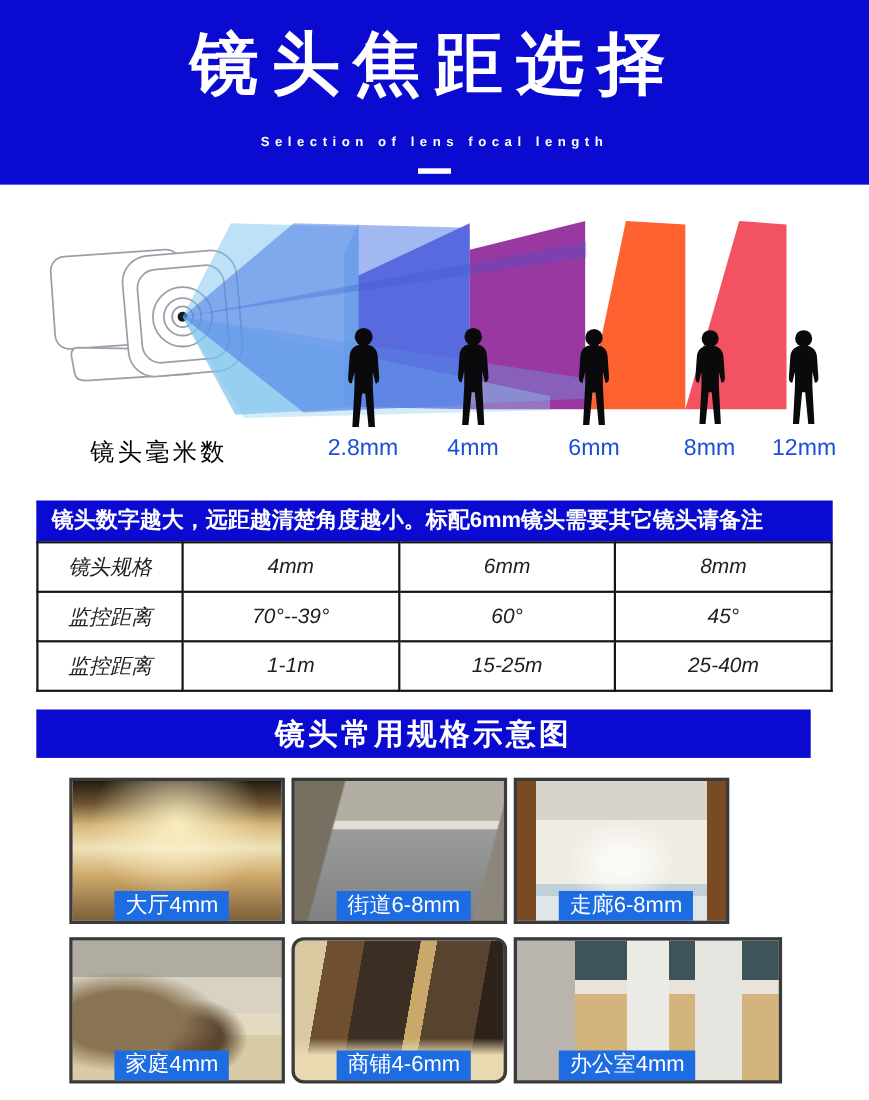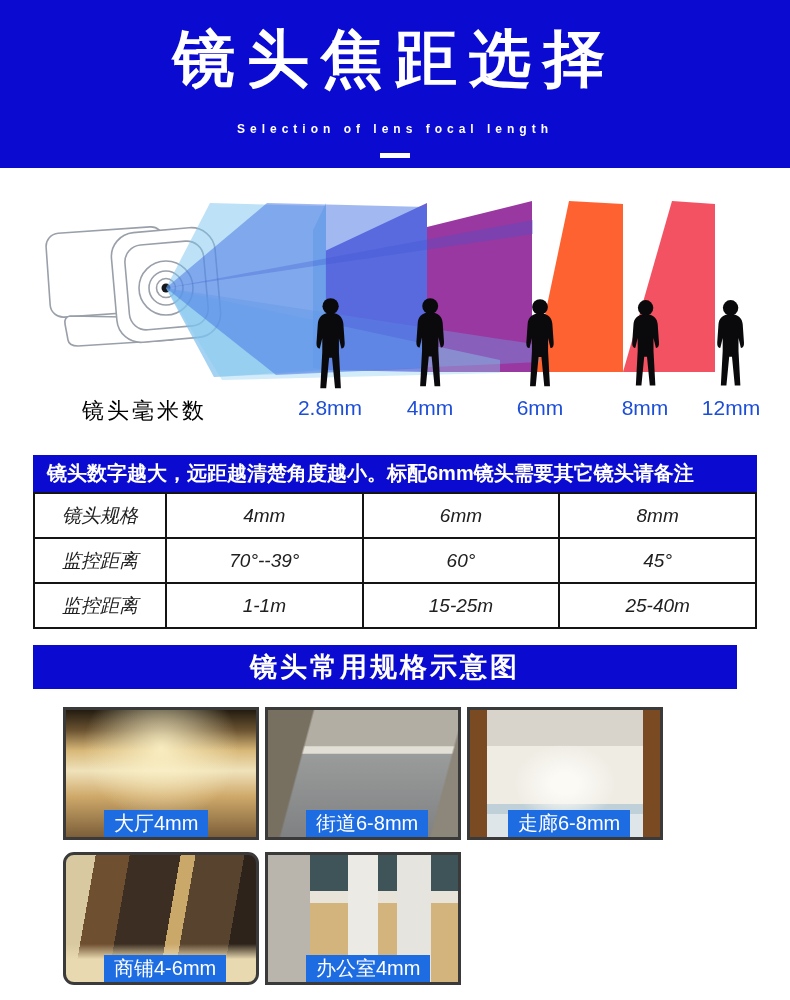--- a/index.html
+++ b/index.html
@@ -85,21 +85,21 @@
   .scene-home{background:
     radial-gradient(ellipse at 24% 58%, #8a7352 0 26%, rgba(0,0,0,0) 44%),
     radial-gradient(ellipse at 60% 70%, #5c4630 0 14%, rgba(0,0,0,0) 28%),
     linear-gradient(180deg,#b0aca0 0 26%,#d8d2c2 26% 52%,#e4dac2 52% 68%,#d9cba6 68% 100%);}
   .scene-shop{background:
     linear-gradient(0deg,#e8d9b0 0 18%,rgba(0,0,0,0) 30%),
     linear-gradient(100deg,#d8c9a0 0 14%,#6e4f30 14% 30%,#3c2e22 30% 54%,#caa86a 54% 61%,#58432e 61% 84%,#2e231a 84% 100%); border-radius: 11px;}
   .scene-office{background:
     linear-gradient(90deg,rgba(0,0,0,0) 0 42%,#eceae4 42% 58%,rgba(0,0,0,0) 58% 68%,#e6e4de 68% 86%,rgba(0,0,0,0) 86%),
     linear-gradient(90deg,#b9b4ac 0 22%,rgba(0,0,0,0) 22%),
-    linear-gradient(180deg,#3e5458 0 28%,#e8e4da 28% 38%,#d3b47c 38% 100%);}
+    linear-gradient(180deg,#3e5458 0 28%,#e8e4da 28% 38%,#d3b47c 38% 100%); padding-left: 48px;}
 </style>
 </head>
 <body>
 
 <div class="page">
 
   <div class="hero">
     <div class="hero-title">镜头焦距选择</div>
     <div class="hero-sub">Selection of lens focal length</div>
     <div class="hero-dash"></div>
@@ -192,20 +192,23 @@
   <div class="gallery">
     <div class="shot scene-lobby">
       <div class="shot-label">大厅4mm</div>
     </div>
     <div class="shot scene-street">
       <div class="shot-label">街道6-8mm</div>
     </div>
     <div class="shot scene-corridor">
       <div class="shot-label">走廊6-8mm</div>
     </div>
+    <div class="shot scene-home">
+      <div class="shot-label">家庭4mm</div>
+    </div>
     <div class="shot scene-shop">
       <div class="shot-label">商铺4-6mm</div>
     </div>
     <div class="shot scene-office">
       <div class="shot-label">办公室4mm</div>
     </div>
   </div>
 
 </div>
 

